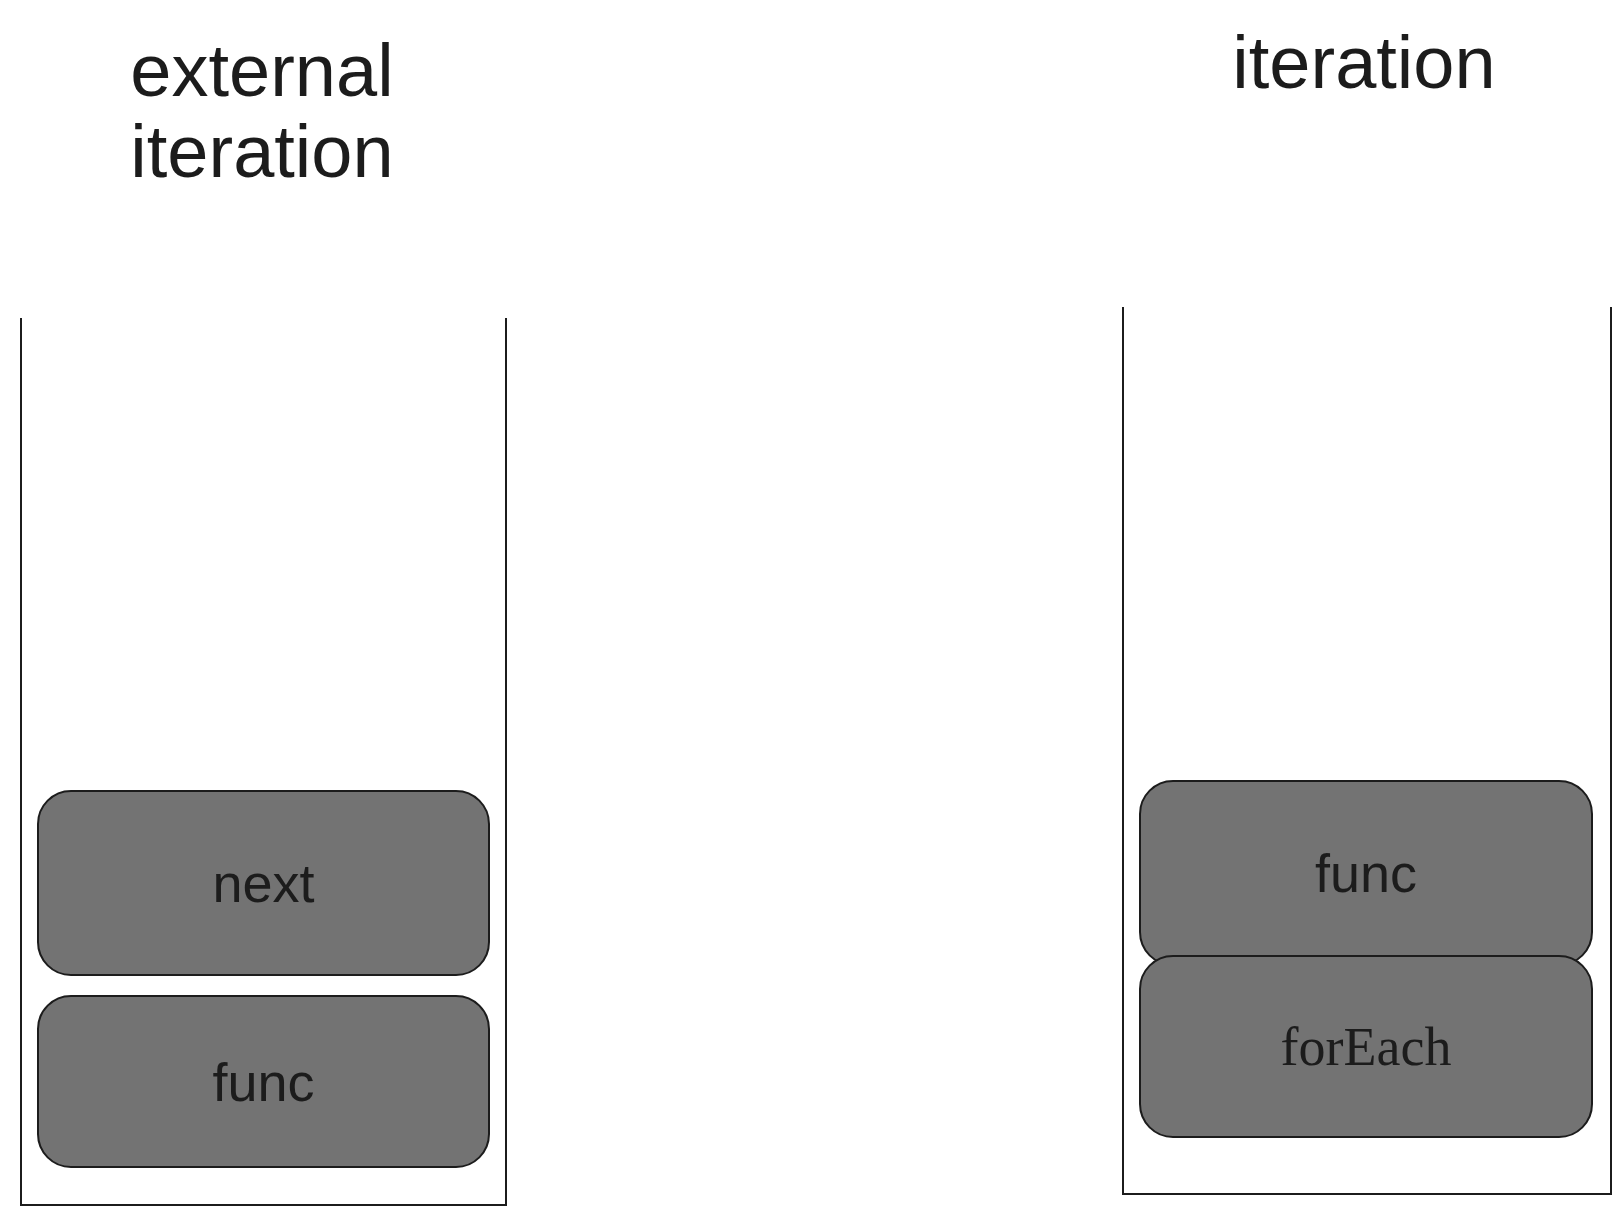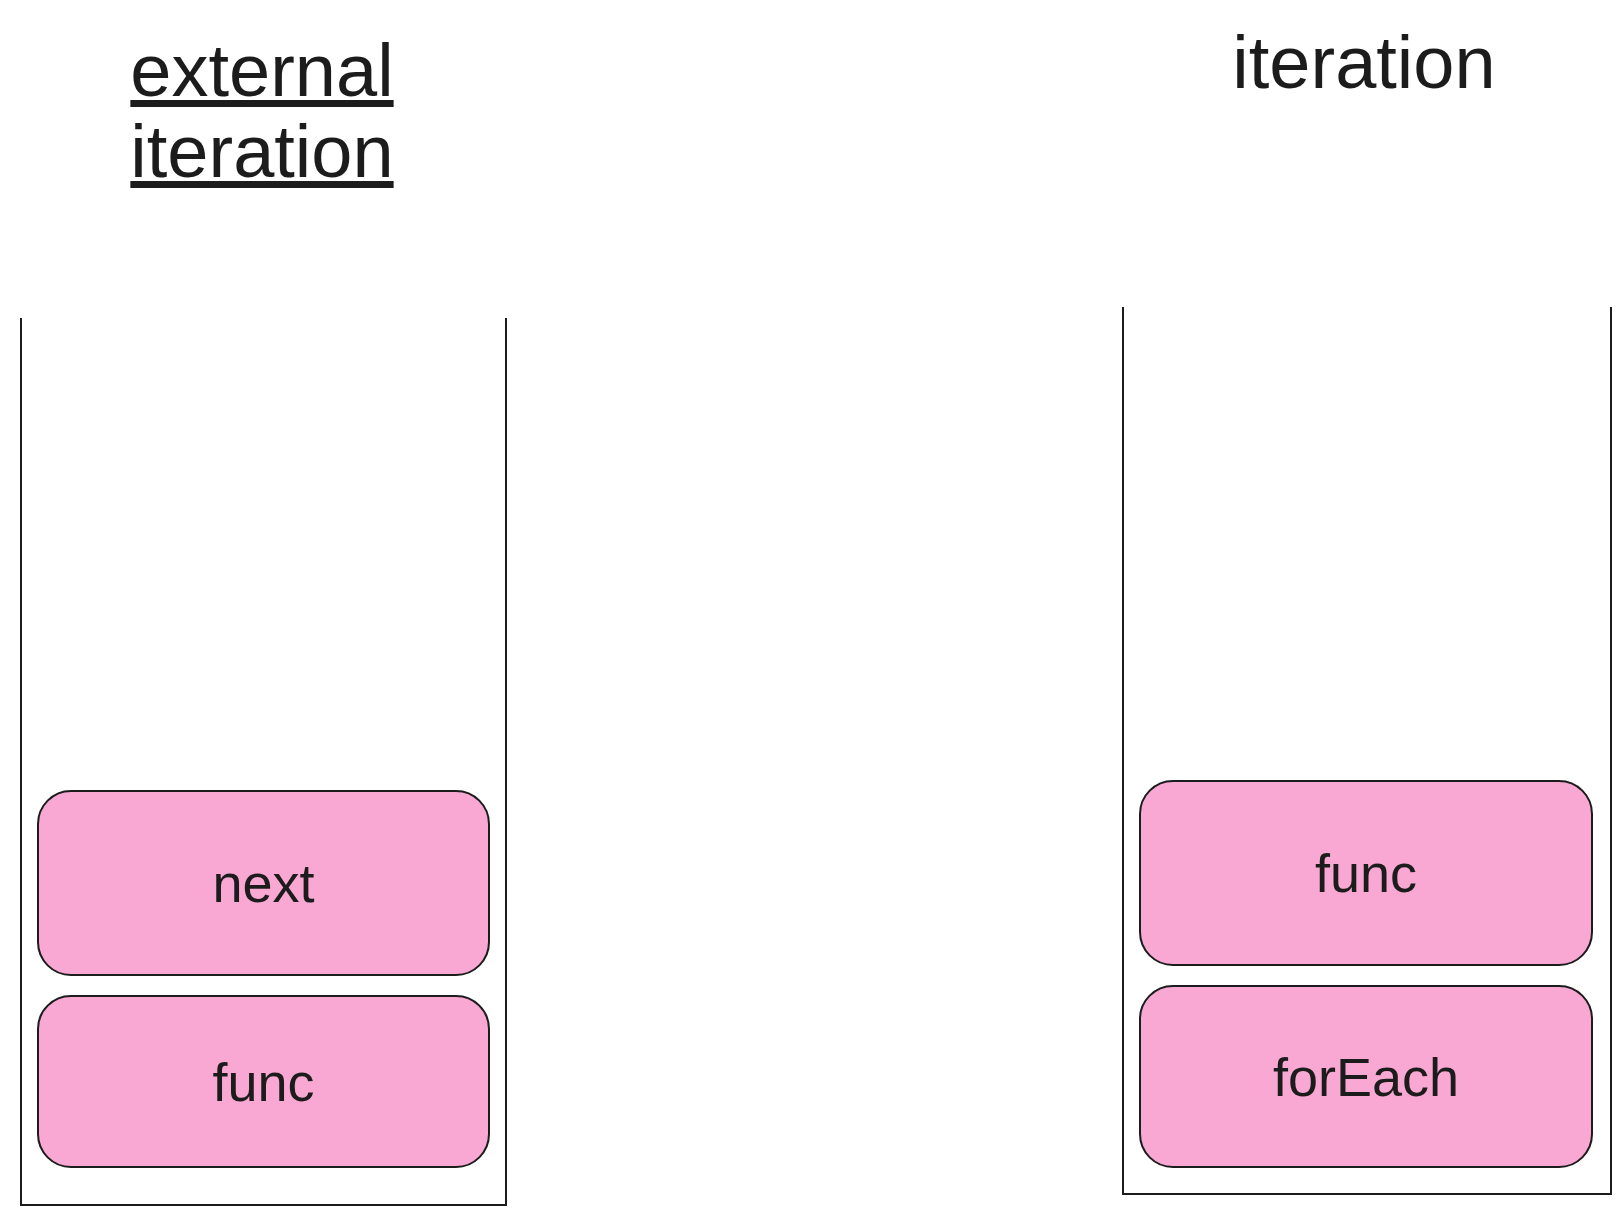--- a/index.html
+++ b/index.html
@@ -16,49 +16,49 @@
   .title {
     position: absolute;
     width: 340px;
     text-align: center;
     font-size: 74px;
     line-height: 81px;
     font-weight: 400;
     color: var(--ink);
     white-space: nowrap;
   }
-  .title-left  { left: 92px;  top: 30px; text-decoration: underline; }
+  .title-left  { left: 92px;  top: 30px; }
   .title-right { left: 1194px; top: 22px; }
   .tube {
     position: absolute;
     border-left: 2.5px solid var(--ink);
     border-right: 2.5px solid var(--ink);
     border-bottom: 2.5px solid var(--ink);
     background: transparent;
   }
   .tube-left  { left: 20px;   top: 318px; width: 483px; height: 886px; }
   .tube-right { left: 1122px; top: 307px; width: 486px; height: 886px; }
   .frame {
     position: absolute;
     border: 2px solid var(--ink);
     border-radius: 34px;
-    background: #f9a8d4;
+    background: #737373;
     display: flex;
     align-items: center;
     justify-content: center;
   }
   .frame-label {
     font-size: 54px;
     line-height: 1;
     color: var(--ink);
   }
   .f-next       { left: 37px;   top: 790px; width: 449px; height: 182px; }
   .f-func-left  { left: 37px;   top: 995px; width: 449px; height: 169px; }
   .f-func-right { left: 1139px; top: 780px; width: 450px; height: 182px; }
-  .f-foreach    { left: 1139px; top: 985px; width: 450px; height: 179px; }
+  .f-foreach    { left: 1139px; top: 955px; width: 450px; height: 179px; font-family: Liberation Serif, serif; }
 </style>
 </head>
 <body>
 
 <div class="canvas">
 
   <div class="title title-left">
     <div>external</div>
     <div>iteration</div>
   </div>

